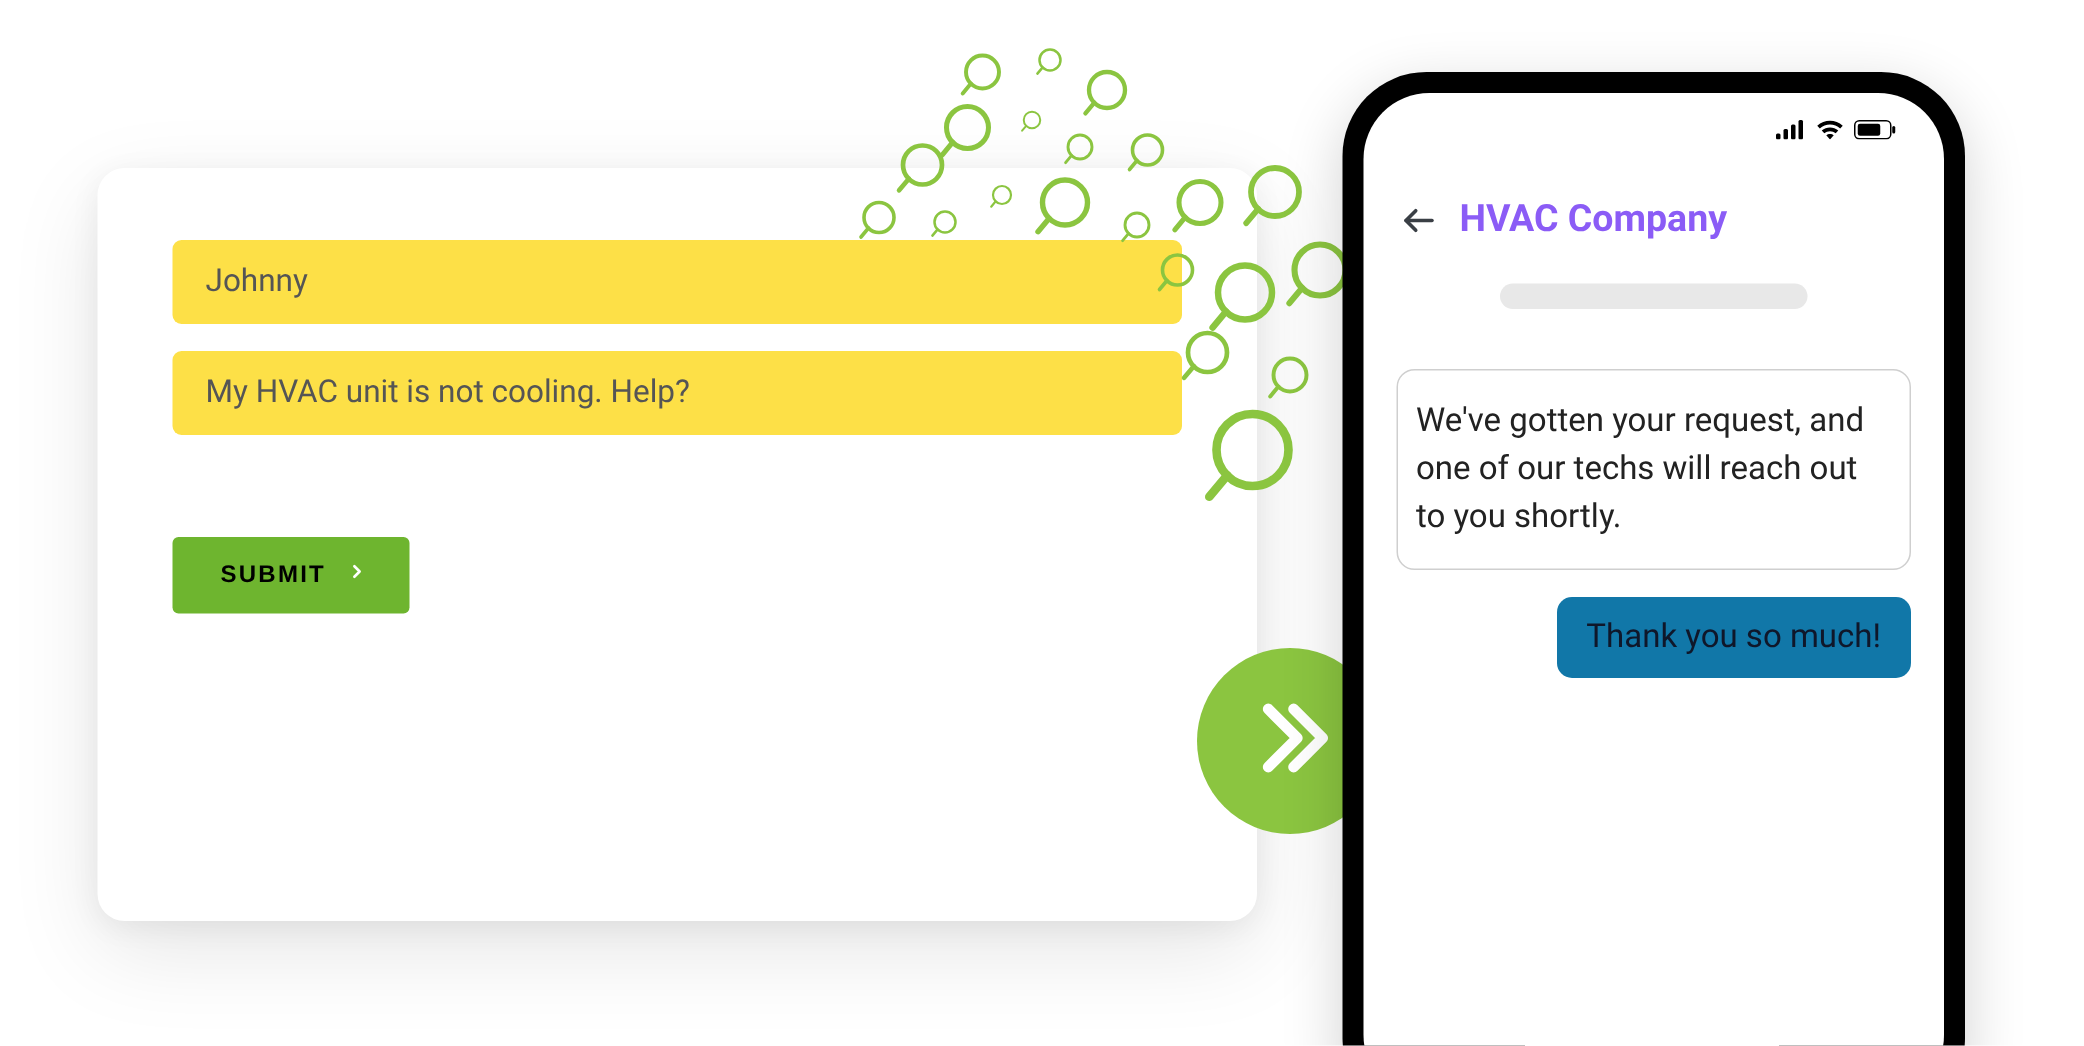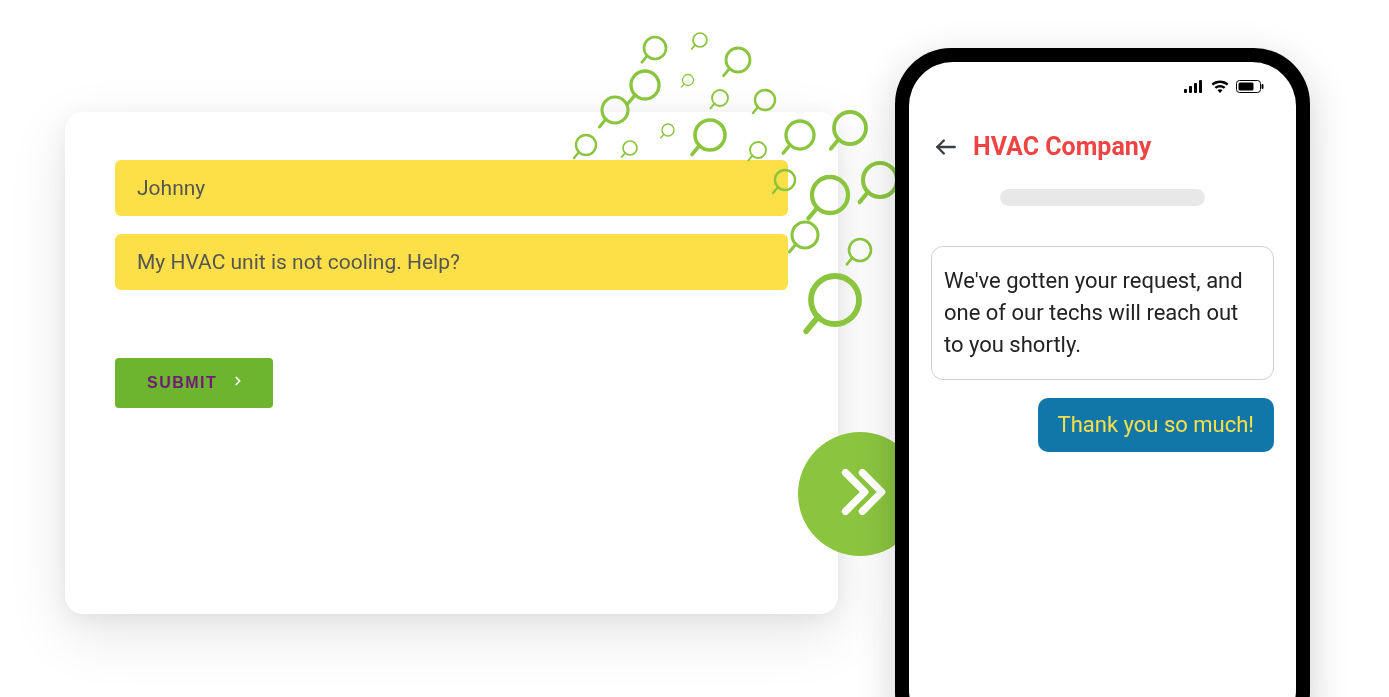--- a/index.html
+++ b/index.html
@@ -35,21 +35,21 @@
     width: 100%;
     font-family: inherit;
     outline: none;
   }
   .field.half { flex: 1 1 0; }
   .submit-btn {
     margin-top: 50px;
     background: #6eb52f;
     border: none;
     border-radius: 4px;
-    color: #701a75;
+    color: #000000;
     font-size: 16px;
     font-weight: 700;
     letter-spacing: 1.5px;
     padding: 16px 28px 16px 32px;
     display: inline-flex;
     align-items: center;
     gap: 14px;
     cursor: pointer;
   }
   .submit-btn svg { width: 14px; height: 14px; }
@@ -115,42 +115,42 @@
     margin-top: 40px;
     display: flex;
     align-items: center;
     gap: 14px;
     padding: 0 2px;
   }
   .chat-header .back svg { width: 26px; height: 26px; display: block; }
   .chat-title {
     font-size: 25px;
     font-weight: 700;
-    color: #ef4444;
+    color: #8b5cf6;
   }
   .date-pill {
     margin: 28px auto 40px auto;
     width: 205px;
     height: 17px;
     background: #e8e8e8;
     border-radius: 10px;
   }
   .msg-incoming {
     border: 1px solid #cfcfcf;
     border-radius: 12px;
     padding: 18px 12px;
     font-size: 22px;
     line-height: 1.45;
     color: #222;
     max-width: 360px;
     margin-bottom: 18px;
   }
   .msg-outgoing {
     background: #1177a8;
-    color: #fde047;
+    color: #0f172a;
     border-radius: 10px;
     padding: 13px 20px;
     font-size: 22px;
     line-height: 1.3;
     float: right;
     max-width: 300px;
   }
 </style>
 </head>
 <body>

